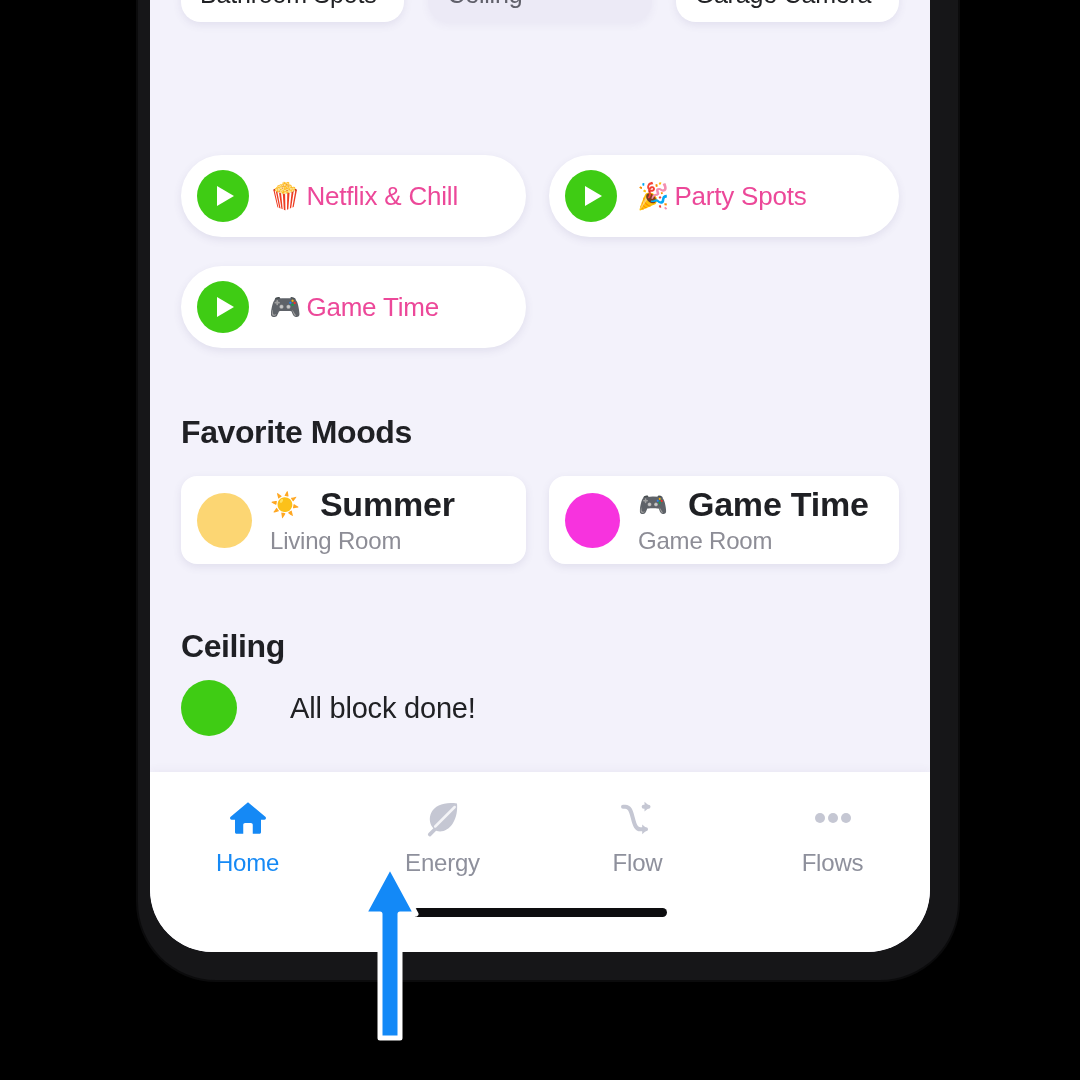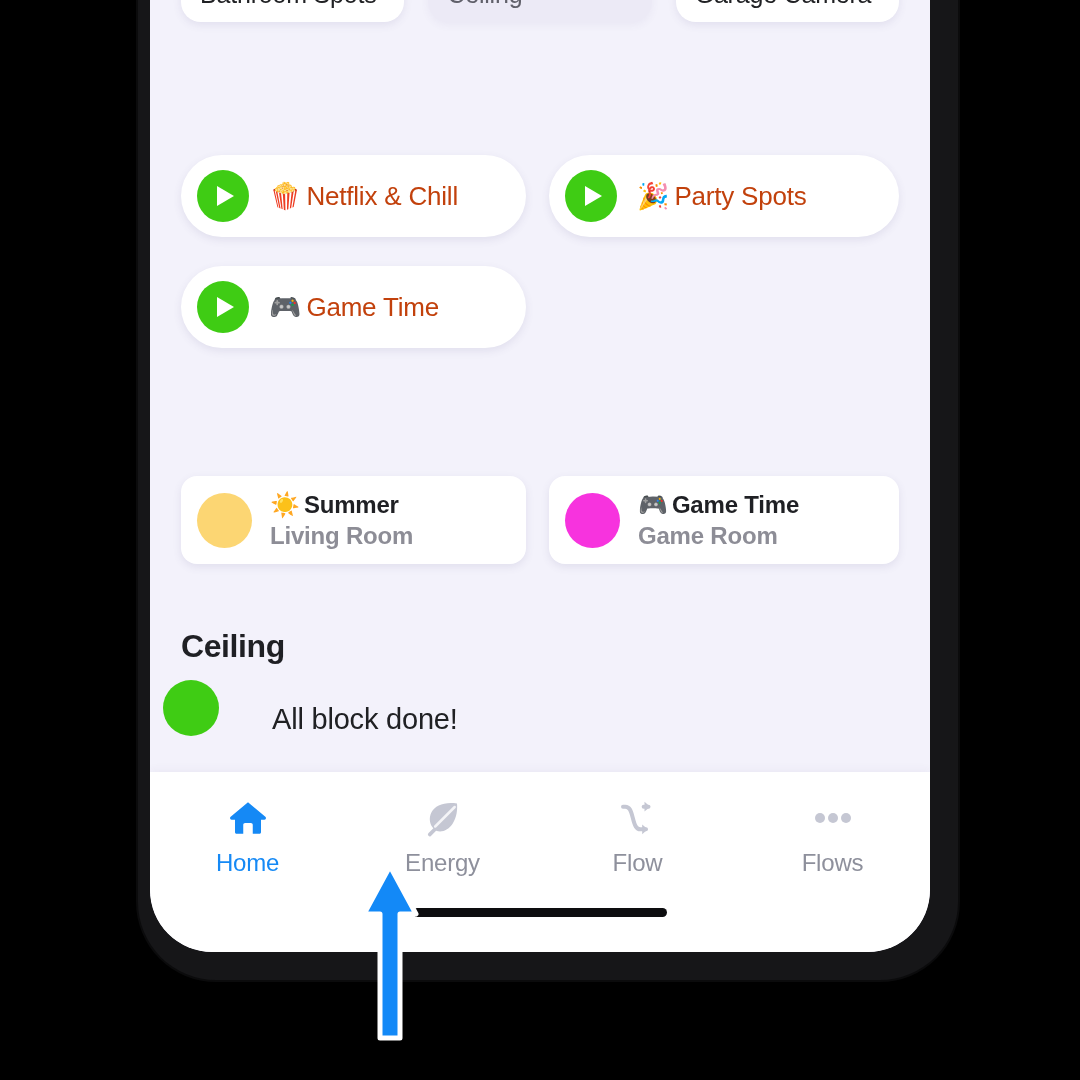--- a/index.html
+++ b/index.html
@@ -127,21 +127,21 @@
     border-bottom: 10px solid transparent;
     margin-left: 5px;
   }
   .flow-emoji {
     font-size: 26px;
     margin-left: 20px;
     line-height: 1;
   }
   .flow-label {
     font-size: 26px;
-    color: #c2410c;
+    color: #ec4899;
     margin-left: 5px;
     letter-spacing: -0.2px;
     white-space: nowrap;
   }
 
   
   .mood-card {
     position: absolute;
     width: 345px;
     height: 88px;
@@ -168,41 +168,40 @@
   .mood-name-row {
     display: flex;
     align-items: center;
     white-space: nowrap;
   }
   .mood-emoji {
     font-size: 24px;
     line-height: 1;
   }
   .mood-name {
-    font-size: 24px;
+    font-size: 34px;
     font-weight: bold;
     color: #1f2024;
-    margin-left: 4px;
+    margin-left: 20px;
     letter-spacing: -0.2px;
   }
   .mood-room {
     font-size: 24px;
     color: #8d8d96;
     margin-top: 3px;
     letter-spacing: -0.2px;
-    font-weight: bold;
   }
 
   
   #timeline-entry {
     position: absolute;
-    left: 13px;
+    left: 31px;
     top: 740px;
     display: flex;
-    align-items: flex-end;
+    align-items: center;
   }
   #timeline-dot {
     width: 56px;
     height: 56px;
     border-radius: 50%;
     background: #3fcc14;
     flex: 0 0 auto;
   }
   #timeline-text {
     margin-left: 53px;
@@ -311,20 +310,21 @@
     </div>
 
     <div class="flow-card" style="left:31px; top:326px; width:345px;">
       <span class="play-btn" style="background: rgb(63, 204, 20);">
           <span class="play-tri"></span>
         </span>
       <span class="flow-emoji">🎮</span>
       <span class="flow-label">Game Time</span>
     </div>
 
+    <div class="section-title" style="top:474px;">Favorite Moods</div>
 
     <div class="mood-card" style="left:31px; top:536px;">
       <span class="mood-swatch" id="mood-swatch-0" style="background: rgb(252, 214, 115);"></span>
       <span class="mood-text">
         <span class="mood-name-row">
           <span class="mood-emoji">☀️</span>
           <span class="mood-name">Summer</span>
         </span>
         <span class="mood-room">Living Room</span>
       </span>

